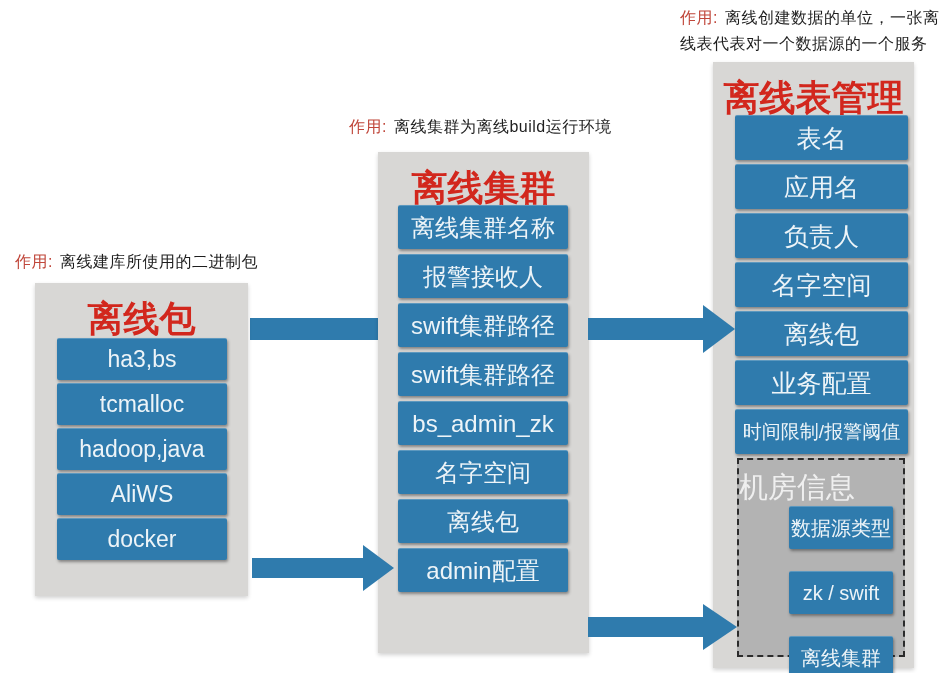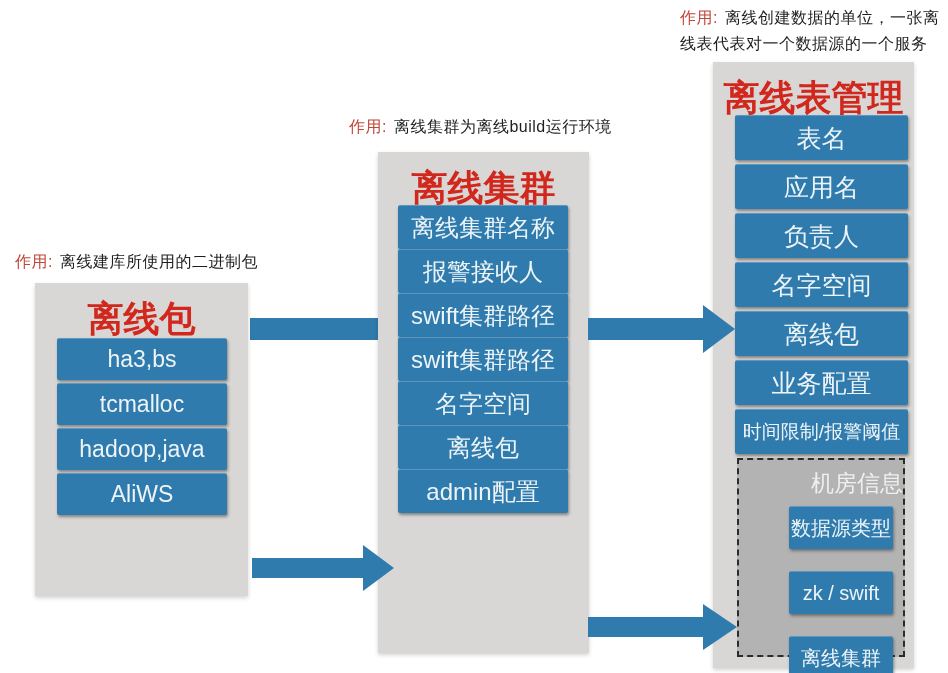--- a/index.html
+++ b/index.html
@@ -26,31 +26,31 @@
 
   .box-list { position:absolute; display:flex; flex-direction:column; }
   .box {
     background:#2f7bad; color:#edf4f8; display:flex; align-items:center; justify-content:center;
     border-radius:2px; box-shadow:1px 2px 3px rgba(30,30,30,0.45);
     border-top:1px solid rgba(255,255,255,0.22); box-sizing:border-box;
     white-space:nowrap; overflow:hidden;
   }
   .panel-package .box-list { top:55px; left:22px; right:21px; gap:3px; }
   .panel-package .box { height:42px; font-size:23px; }
-  .panel-cluster .box-list { top:53px; left:20px; right:21px; }
+  .panel-cluster .box-list { top:53px; left:20px; right:21px; gap:5px; }
   .panel-cluster .box { height:44px; font-size:24px; }
   .panel-table .box-list.main-list { top:53px; left:22px; right:6px; gap:4px; }
   .panel-table .main-list .box { height:45px; font-size:25px; }
   .panel-table .main-list .box:last-child { font-size:19px; }
 
   
   .subgroup { position:absolute; left:24px; right:9px; top:396px; height:199px;
               background:#b3b3b3; border:2px dashed #2b2b2b; box-sizing:border-box; }
-  .subgroup-title { position:absolute; top:8px; left:0; right:0; text-align:right;
-                    font-size:23px; color:#efefef; }
+  .subgroup-title { position:absolute; top:8px; left:0; right:0; text-align:left;
+                    font-size:29px; color:#efefef; }
   .subgroup .box-list { top:46px; left:10px; right:10px; gap:22px;margin-left:40px; }
   .subgroup .box { height:43px; font-size:20px; }
 
   
   .shaft { position:absolute; background:#2f7bad; }
   .head  { position:absolute; width:0; height:0;
            border-top:24px solid transparent; border-bottom:24px solid transparent;
            border-left:32px solid #2f7bad; }
   .a1a { left:250px; top:318px; width:338px; height:22px; z-index:0; }
   .a1b { left:588px; top:318px; width:116px; height:22px; z-index:2; }
@@ -85,30 +85,32 @@
   <div class="shaft a3s"></div>
   <div class="head a3h"></div>
 
   <div class="panel panel-package">
     <div class="panel-title">离线包</div>
     <div class="box-list">
         <div class="box">ha3,bs</div>
         <div class="box">tcmalloc</div>
         <div class="box">hadoop,java</div>
         <div class="box">AliWS</div>
+        <div class="box">docker</div>
       </div>
   </div>
 
   <div class="panel panel-cluster">
     <div class="panel-title">离线集群</div>
     <div class="box-list">
         <div class="box">离线集群名称</div>
         <div class="box">报警接收人</div>
         <div class="box">swift集群路径</div>
         <div class="box">swift集群路径</div>
+        <div class="box">bs_admin_zk</div>
         <div class="box">名字空间</div>
         <div class="box">离线包</div>
         <div class="box">admin配置</div>
       </div>
   </div>
 
   <div class="panel panel-table">
     <div class="panel-title">离线表管理</div>
     <div class="box-list main-list">
         <div class="box">表名</div>

